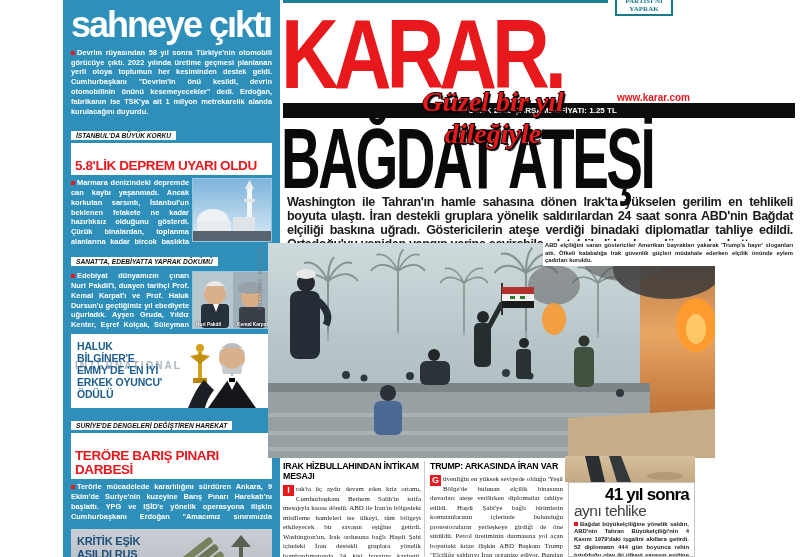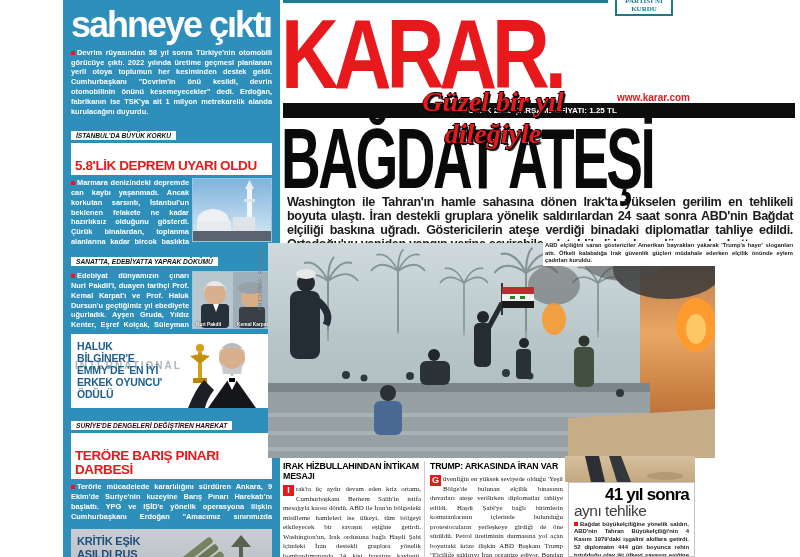--- a/index.html
+++ b/index.html
@@ -177,21 +177,21 @@
         <rect x="0" y="66" width="201" height="10" fill="#8d939a"></rect>
       </svg>
       <div class="bluecaps" style="position:relative;z-index:1;width:64px;font-size:11px;padding:6px 0 0 6px;color:#1d4e79;">KRİTİK EŞİK AŞILDI RUS S-400 FÜZELERİ MÜRTED'E GELDİ</div>
     </div>
 
   </div>
 
   <div id="topstrip"></div>
   <div id="badge">
     <div>PARTİSİ'Nİ</div>
-    <div>KURDU</div>
+    <div>YAPRAK</div>
   </div>
   <div id="karar">KARAR.</div>
   <div id="website">www.karar.com</div>
   <div id="blackbar">
     <span>1 OCAK 2020 ÇARŞAMBA</span>
     <span>FİYATI: 1.25 TL</span>
   </div>
   <div id="slogan">Güzel bir yıl dileğiyle</div>
 
   <div id="main-headline">BAĞDAT ATEŞİ</div>

